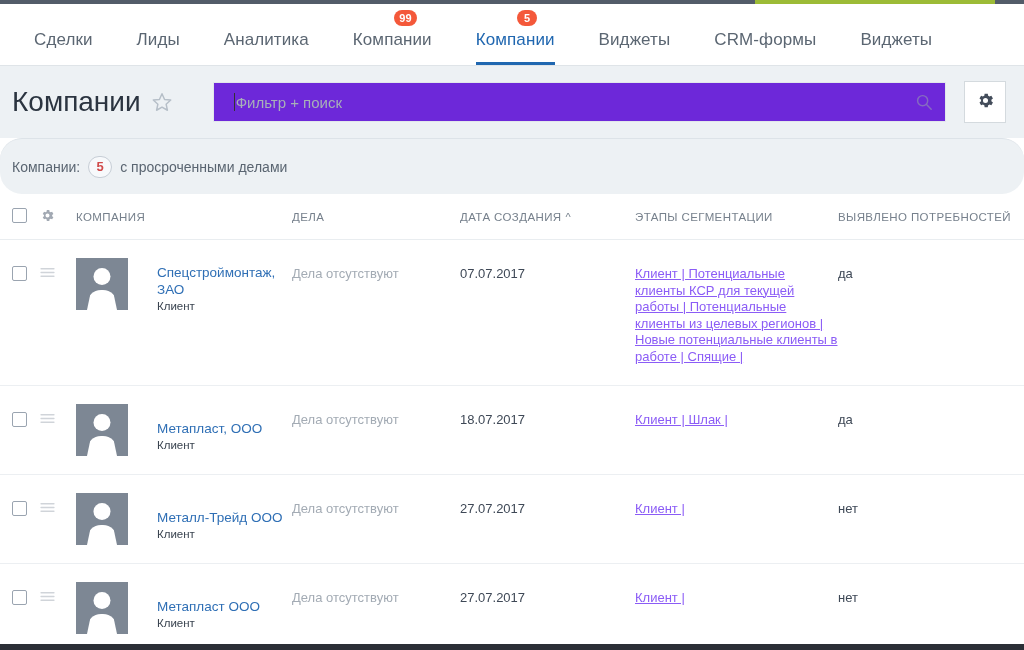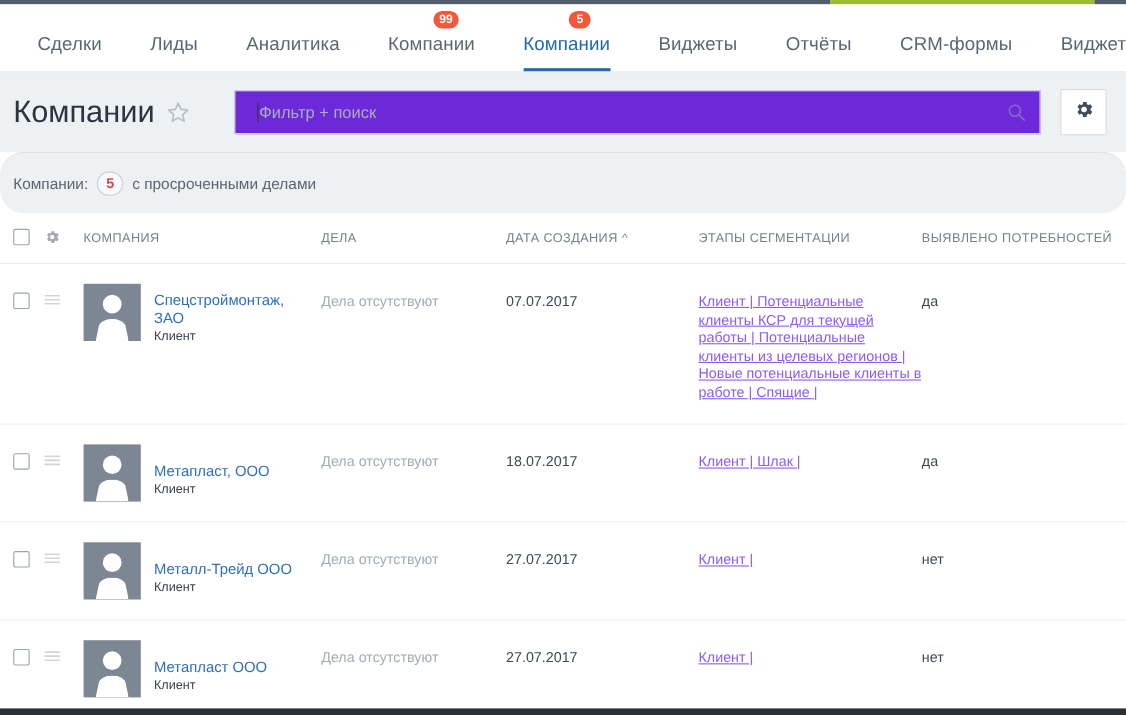--- a/index.html
+++ b/index.html
@@ -205,21 +205,21 @@
     background: #fff; transform: translateX(-50%);
   }
   .avatar .av-body {
     position: absolute; left: 50%; bottom: 0;
     width: 30px; height: 20px;
     background: #fff;
     transform: translateX(-50%);
     border-radius: 14px 14px 0 0;
     clip-path: polygon(14% 0, 86% 0, 100% 100%, 0 100%);
   }
-  .name-cell { display: flex; align-items: flex-start; }
+  .name-cell { display: flex; align-items: flex-start; gap: 17px; }
   .name-text-wrap { padding-top: 6px; }
   .company-link {
     color: #2f6fb5;
     font-size: 13.5px;
     line-height: 17px;
     text-decoration: none;
     cursor: pointer;
     display: block;
     max-width: 120px;
   }
@@ -267,23 +267,20 @@
   <div class="nav-item active">
     <span class="nav-badge">5</span>
     <span>Компании</span>
     <span class="nav-underline"></span>
   </div>
 
   <div class="nav-item">
     <span>Виджеты</span>
   </div>
 
-  <div class="nav-item">
-    <span>Отчёты</span>
-  </div>
 
   <div class="nav-item">
     <span>CRM-формы</span>
   </div>
 
   <div class="nav-item">
     <span>Виджеты</span>
   </div>
 
 </nav>

